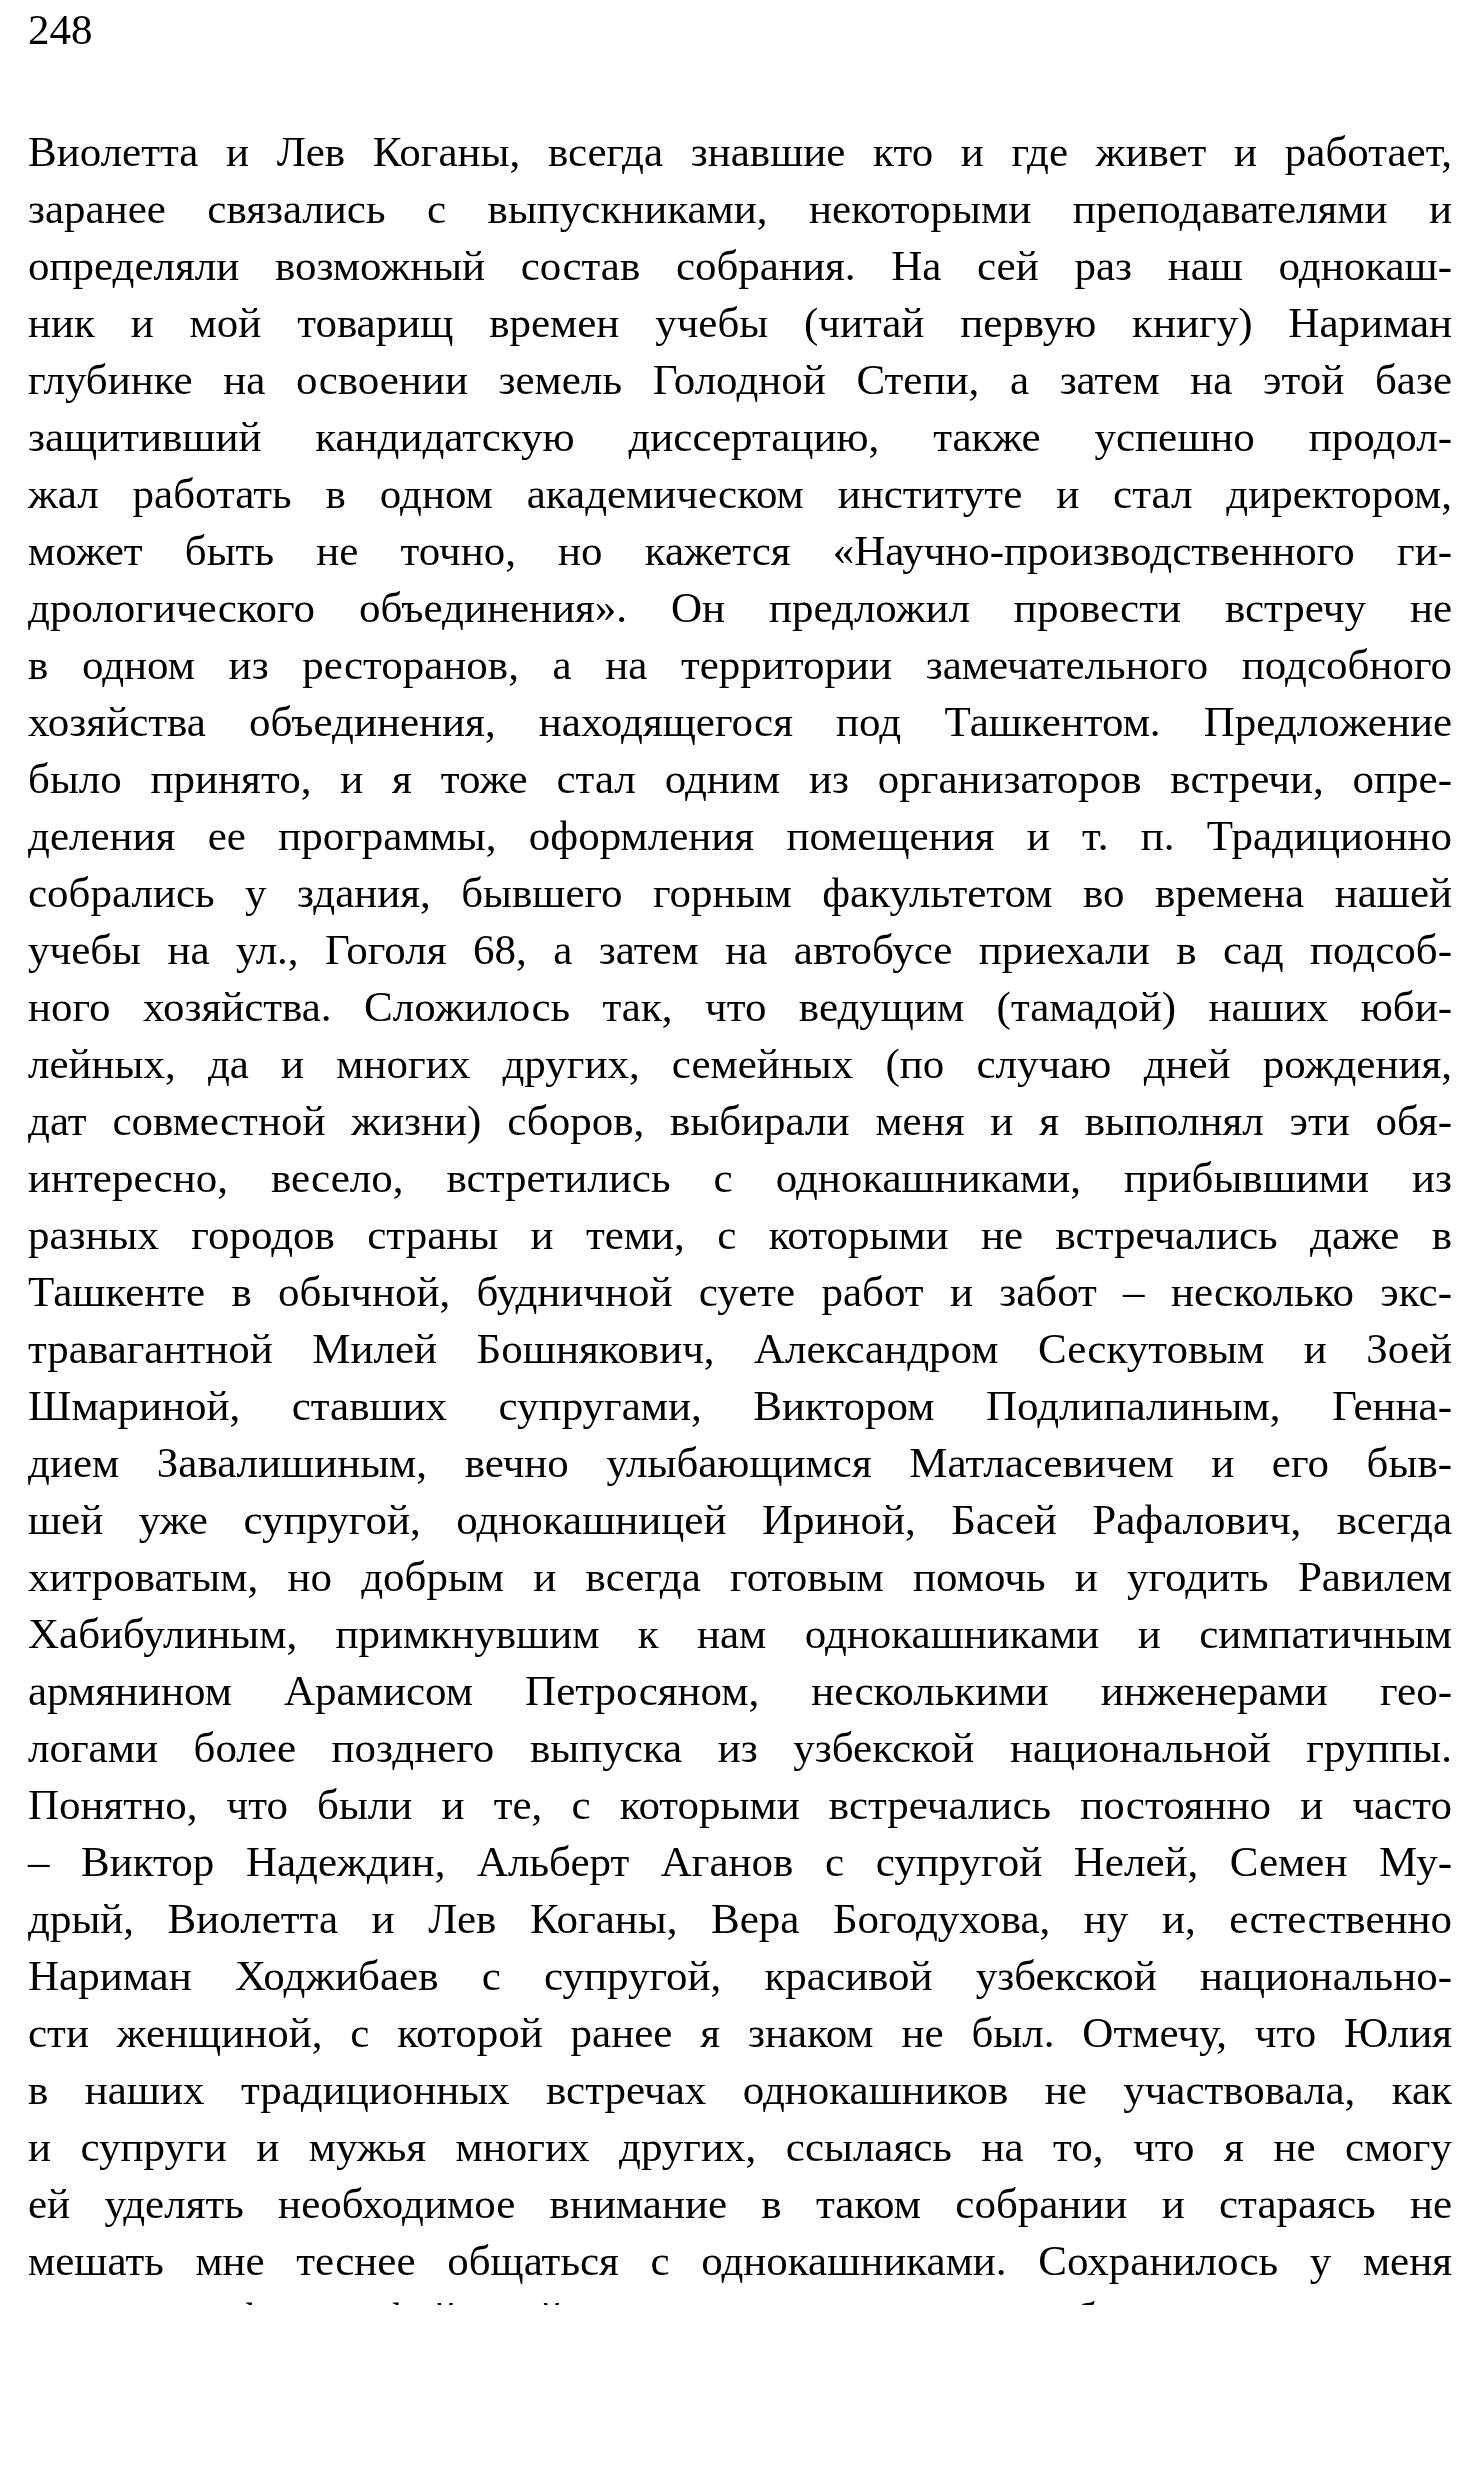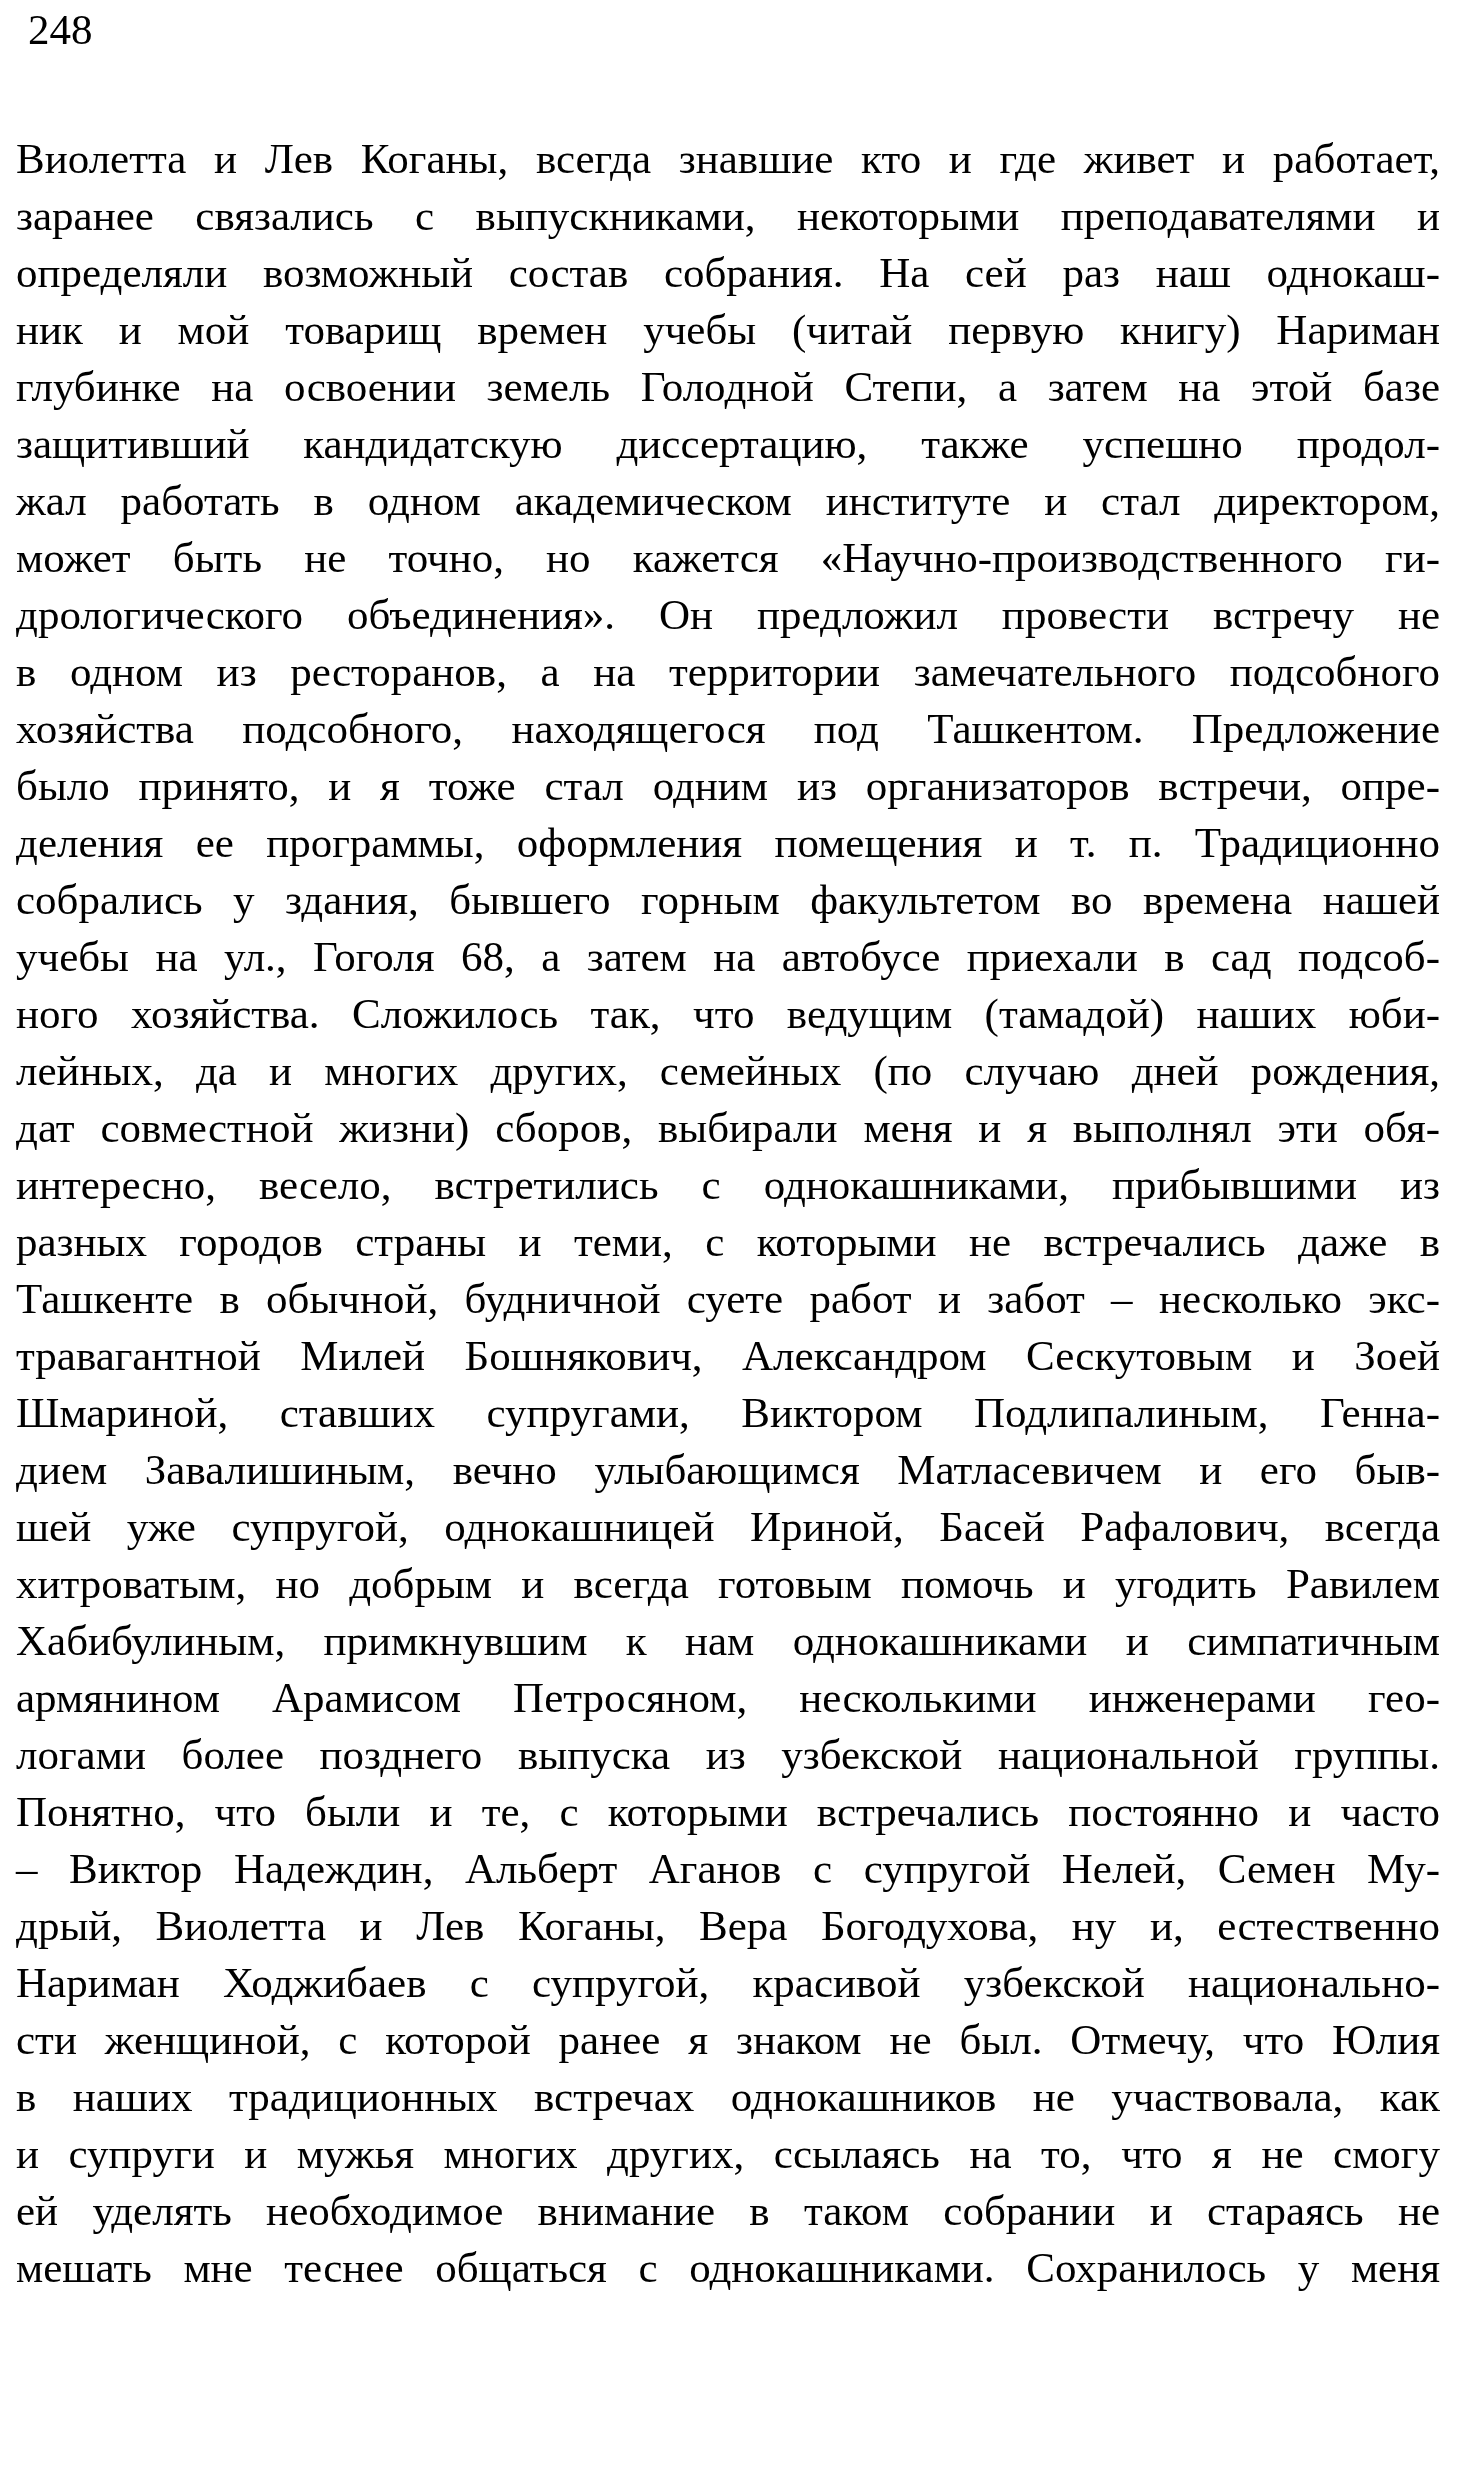--- a/index.html
+++ b/index.html
@@ -20,23 +20,22 @@
     position: absolute;
     top: 7.4px;
     left: 28px;
     font-size: 43px;
     line-height: 46px;
     color: #000000;
   }
   .text-block {
     position: absolute;
     top: 123px;
-    left: 16px;
+    left: 28px;
     width: 1424px;
-    margin-top: 7px;
   }
   .text-line {
     height: 57px;
     line-height: 57px;
     font-size: 43px;
     white-space: normal;
     text-align: justify;
     text-align-last: justify;
     text-justify: inter-word;
     color: #000000;
@@ -51,21 +50,21 @@
     <div class="text-line">Виолетта и Лев Коганы, всегда знавшие кто и где живет и работает,</div>
     <div class="text-line">заранее связались с выпускниками, некоторыми преподавателями и</div>
     <div class="text-line">определяли возможный состав собрания. На сей раз наш однокаш-</div>
     <div class="text-line">ник и мой товарищ времен учебы (читай первую книгу) Нариман</div>
     <div class="text-line">глубинке на освоении земель Голодной Степи, а затем на этой базе</div>
     <div class="text-line">защитивший кандидатскую диссертацию, также успешно продол-</div>
     <div class="text-line">жал работать в одном академическом институте и стал директором,</div>
     <div class="text-line">может быть не точно, но кажется «Научно-производственного ги-</div>
     <div class="text-line">дрологического объединения». Он предложил провести встречу не</div>
     <div class="text-line">в одном из ресторанов, а на территории замечательного подсобного</div>
-    <div class="text-line">хозяйства подсобного, находящегося под Ташкентом. Предложение</div>
+    <div class="text-line">хозяйства объединения, находящегося под Ташкентом. Предложение</div>
     <div class="text-line">было принято, и я тоже стал одним из организаторов встречи, опре-</div>
     <div class="text-line">деления ее программы, оформления помещения и т. п. Традиционно</div>
     <div class="text-line">собрались у здания, бывшего горным факультетом во времена нашей</div>
     <div class="text-line">учебы на ул., Гоголя 68, а затем на автобусе приехали в сад подсоб-</div>
     <div class="text-line">ного хозяйства. Сложилось так, что ведущим (тамадой) наших юби-</div>
     <div class="text-line">лейных, да и многих других, семейных (по случаю дней рождения,</div>
     <div class="text-line">дат совместной жизни) сборов, выбирали меня и я выполнял эти обя-</div>
     <div class="text-line">интересно, весело, встретились с однокашниками, прибывшими из</div>
     <div class="text-line">разных городов страны и теми, с которыми не встречались даже в</div>
     <div class="text-line">Ташкенте в обычной, будничной суете работ и забот – несколько экс-</div>

